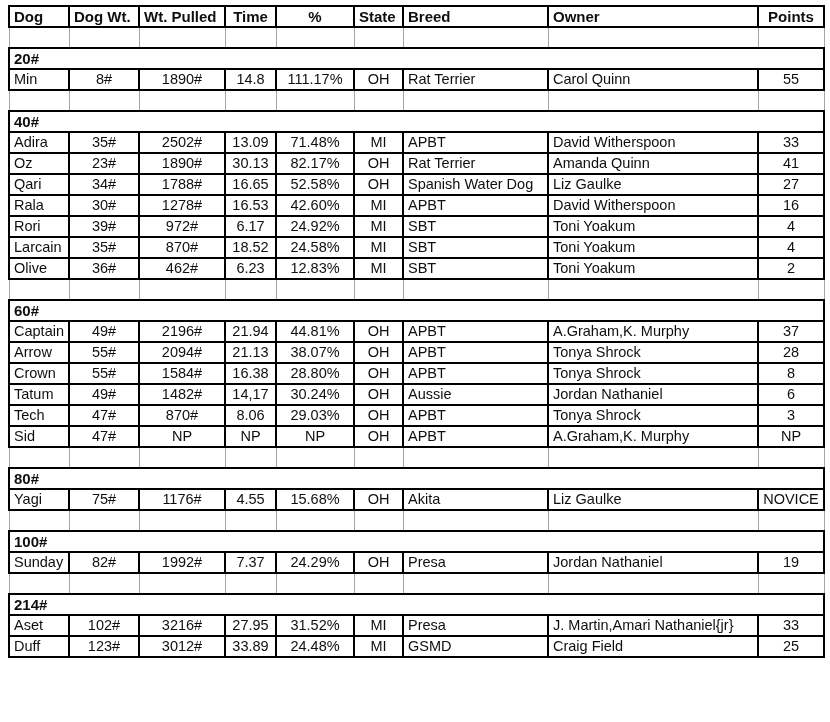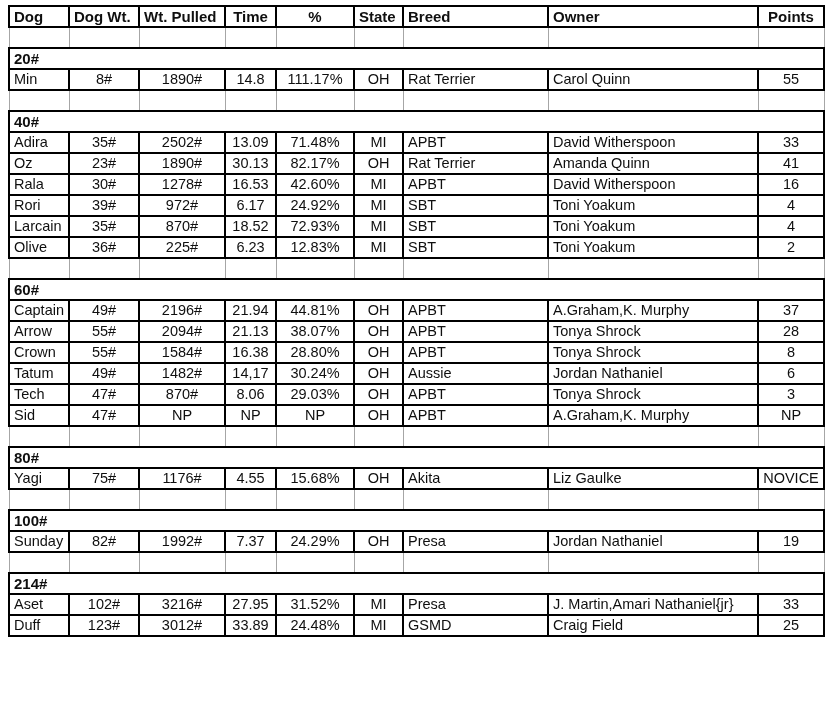--- a/index.html
+++ b/index.html
@@ -118,20 +118,31 @@
           <td class="data ac">23#</td>
           <td class="data ac">1890#</td>
           <td class="data ac">30.13</td>
           <td class="data ac">82.17%</td>
           <td class="data ac">OH</td>
           <td class="data al">Rat Terrier</td>
           <td class="data al">Amanda Quinn</td>
           <td class="data ac">41</td>
         </tr>
         <tr>
+          <td class="data al">Qari</td>
+          <td class="data ac">34#</td>
+          <td class="data ac">1788#</td>
+          <td class="data ac">16.65</td>
+          <td class="data ac">52.58%</td>
+          <td class="data ac">OH</td>
+          <td class="data al">Spanish Water Dog</td>
+          <td class="data al">Liz Gaulke</td>
+          <td class="data ac">27</td>
+        </tr>
+        <tr>
           <td class="data al">Rala</td>
           <td class="data ac">30#</td>
           <td class="data ac">1278#</td>
           <td class="data ac">16.53</td>
           <td class="data ac">42.60%</td>
           <td class="data ac">MI</td>
           <td class="data al">APBT</td>
           <td class="data al">David Witherspoon</td>
           <td class="data ac">16</td>
         </tr>
@@ -144,30 +155,30 @@
           <td class="data ac">MI</td>
           <td class="data al">SBT</td>
           <td class="data al">Toni Yoakum</td>
           <td class="data ac">4</td>
         </tr>
         <tr>
           <td class="data al">Larcain</td>
           <td class="data ac">35#</td>
           <td class="data ac">870#</td>
           <td class="data ac">18.52</td>
-          <td class="data ac">72.93%</td>
+          <td class="data ac">24.58%</td>
           <td class="data ac">MI</td>
           <td class="data al">SBT</td>
           <td class="data al">Toni Yoakum</td>
           <td class="data ac">4</td>
         </tr>
         <tr>
           <td class="data al">Olive</td>
           <td class="data ac">36#</td>
-          <td class="data ac">225#</td>
+          <td class="data ac">462#</td>
           <td class="data ac">6.23</td>
           <td class="data ac">12.83%</td>
           <td class="data ac">MI</td>
           <td class="data al">SBT</td>
           <td class="data al">Toni Yoakum</td>
           <td class="data ac">2</td>
         </tr>
         <tr>
           <td class="empty"></td>
           <td class="empty"></td>

